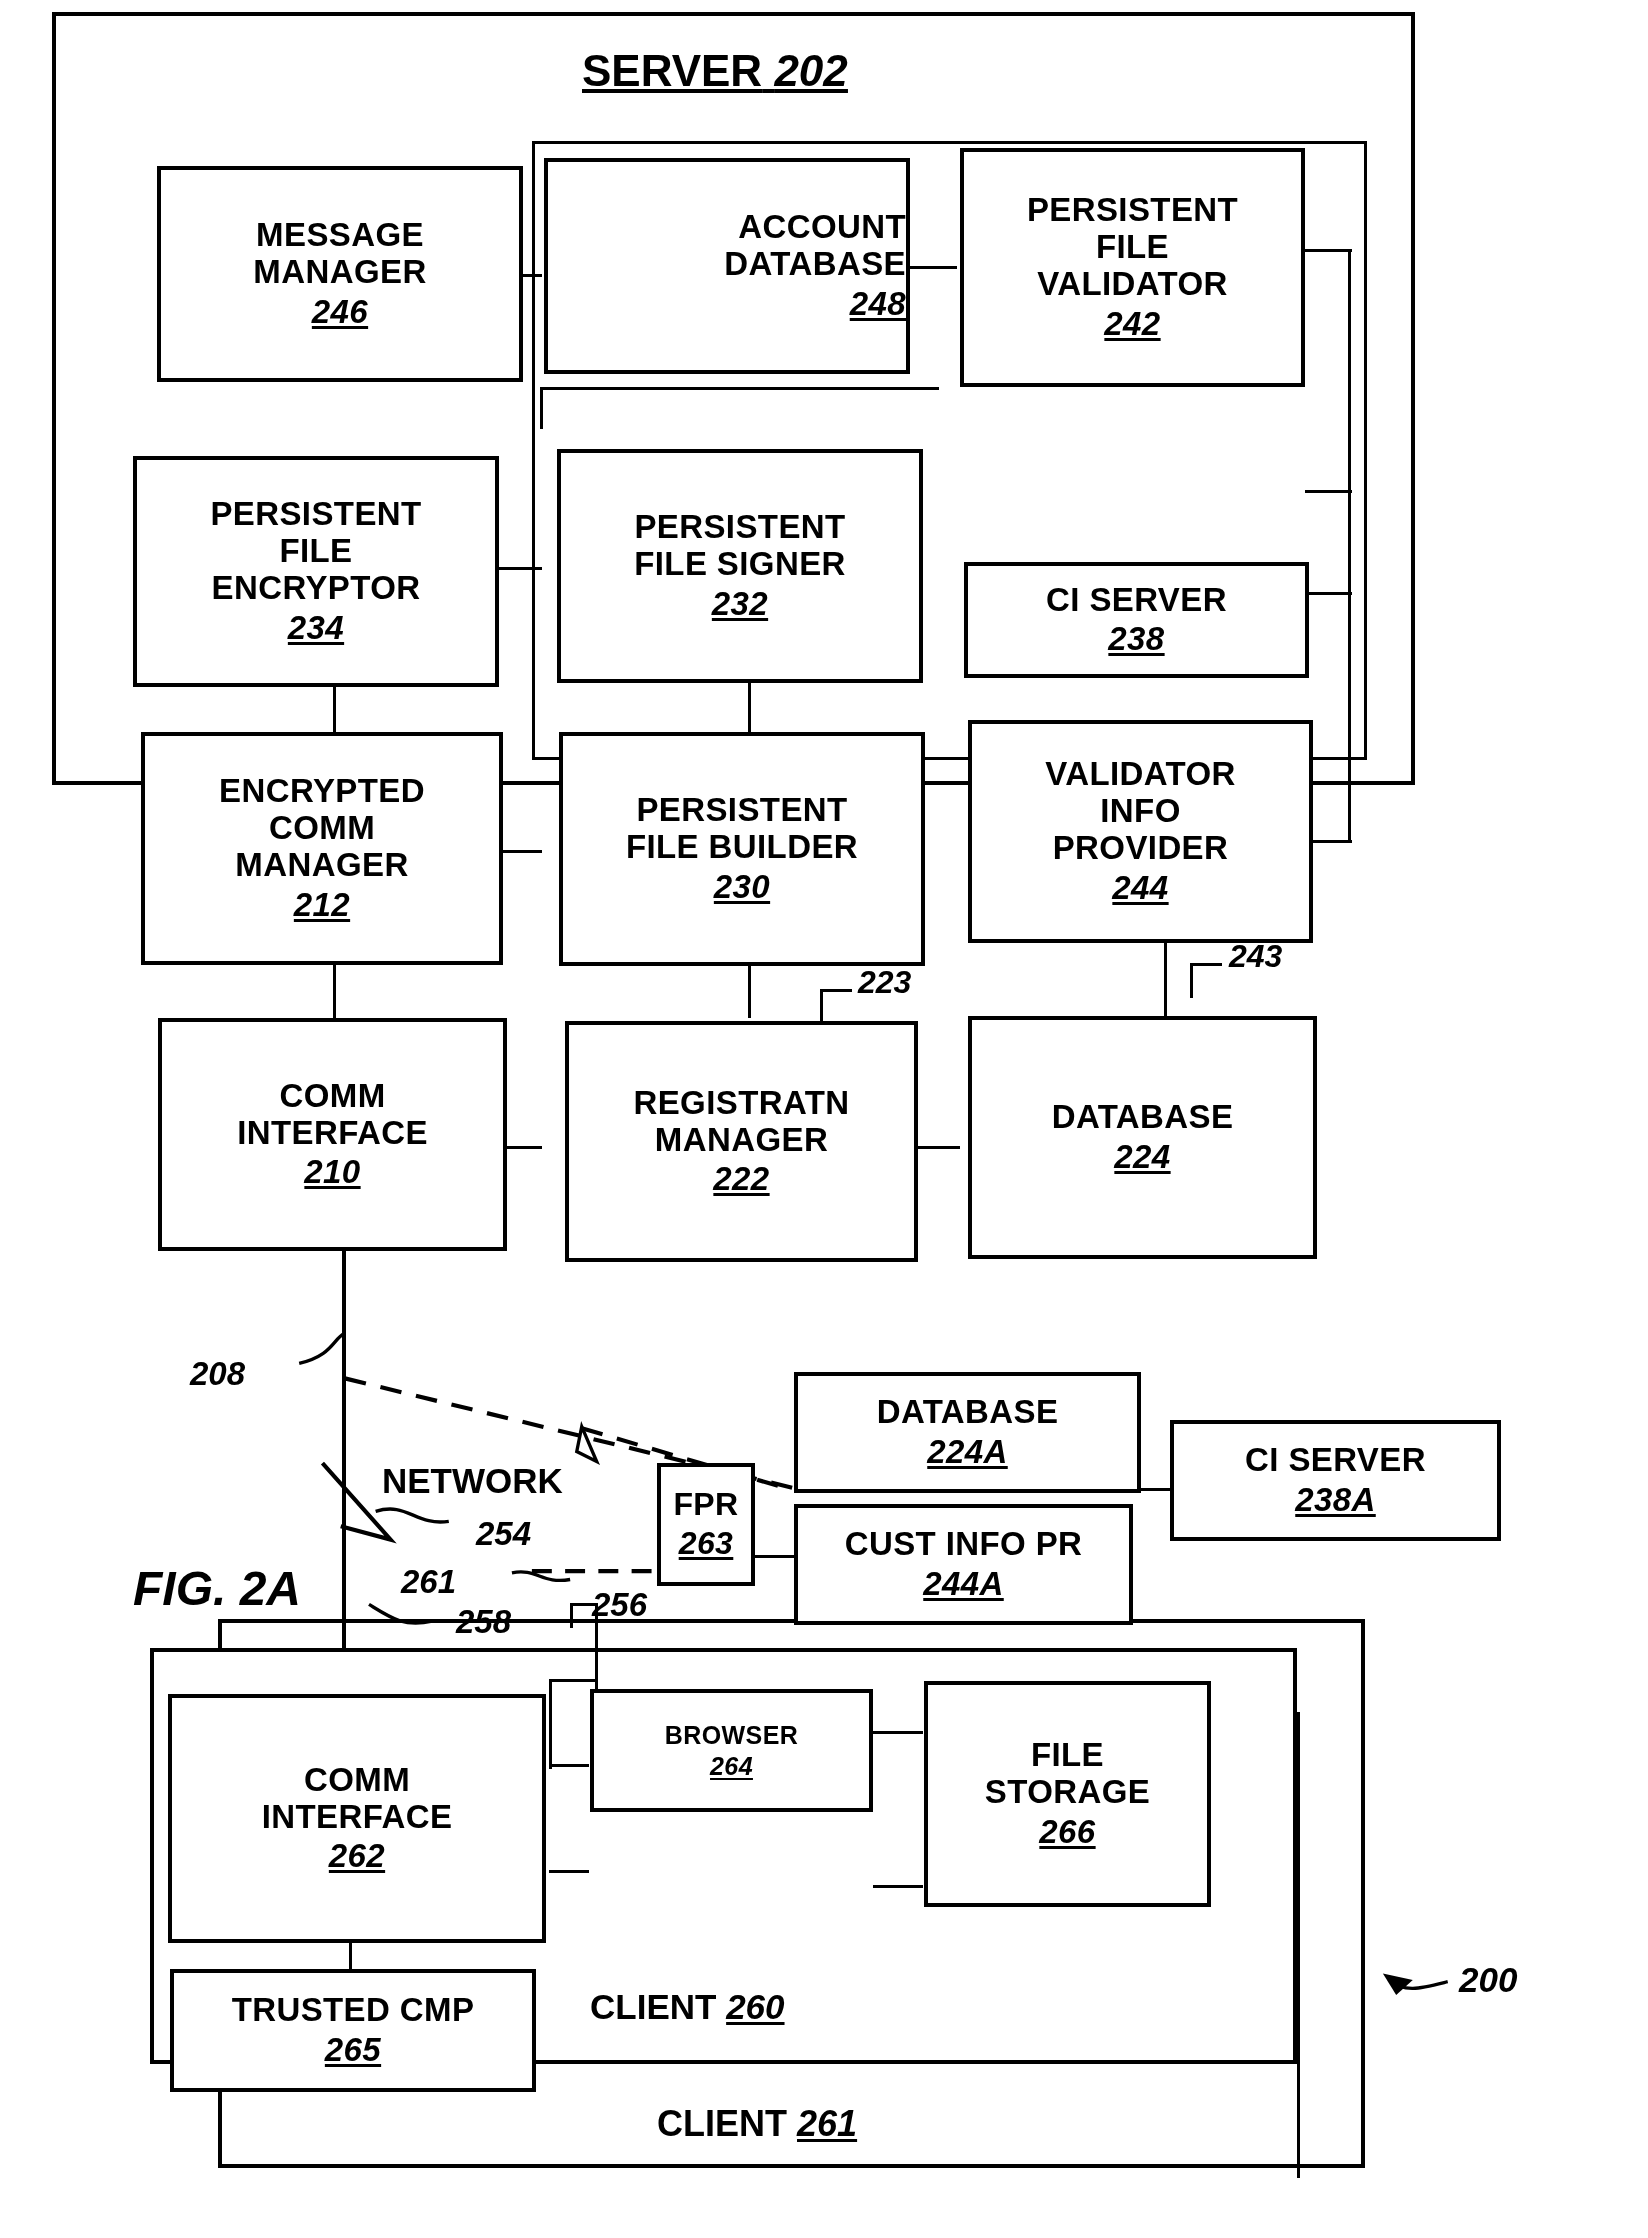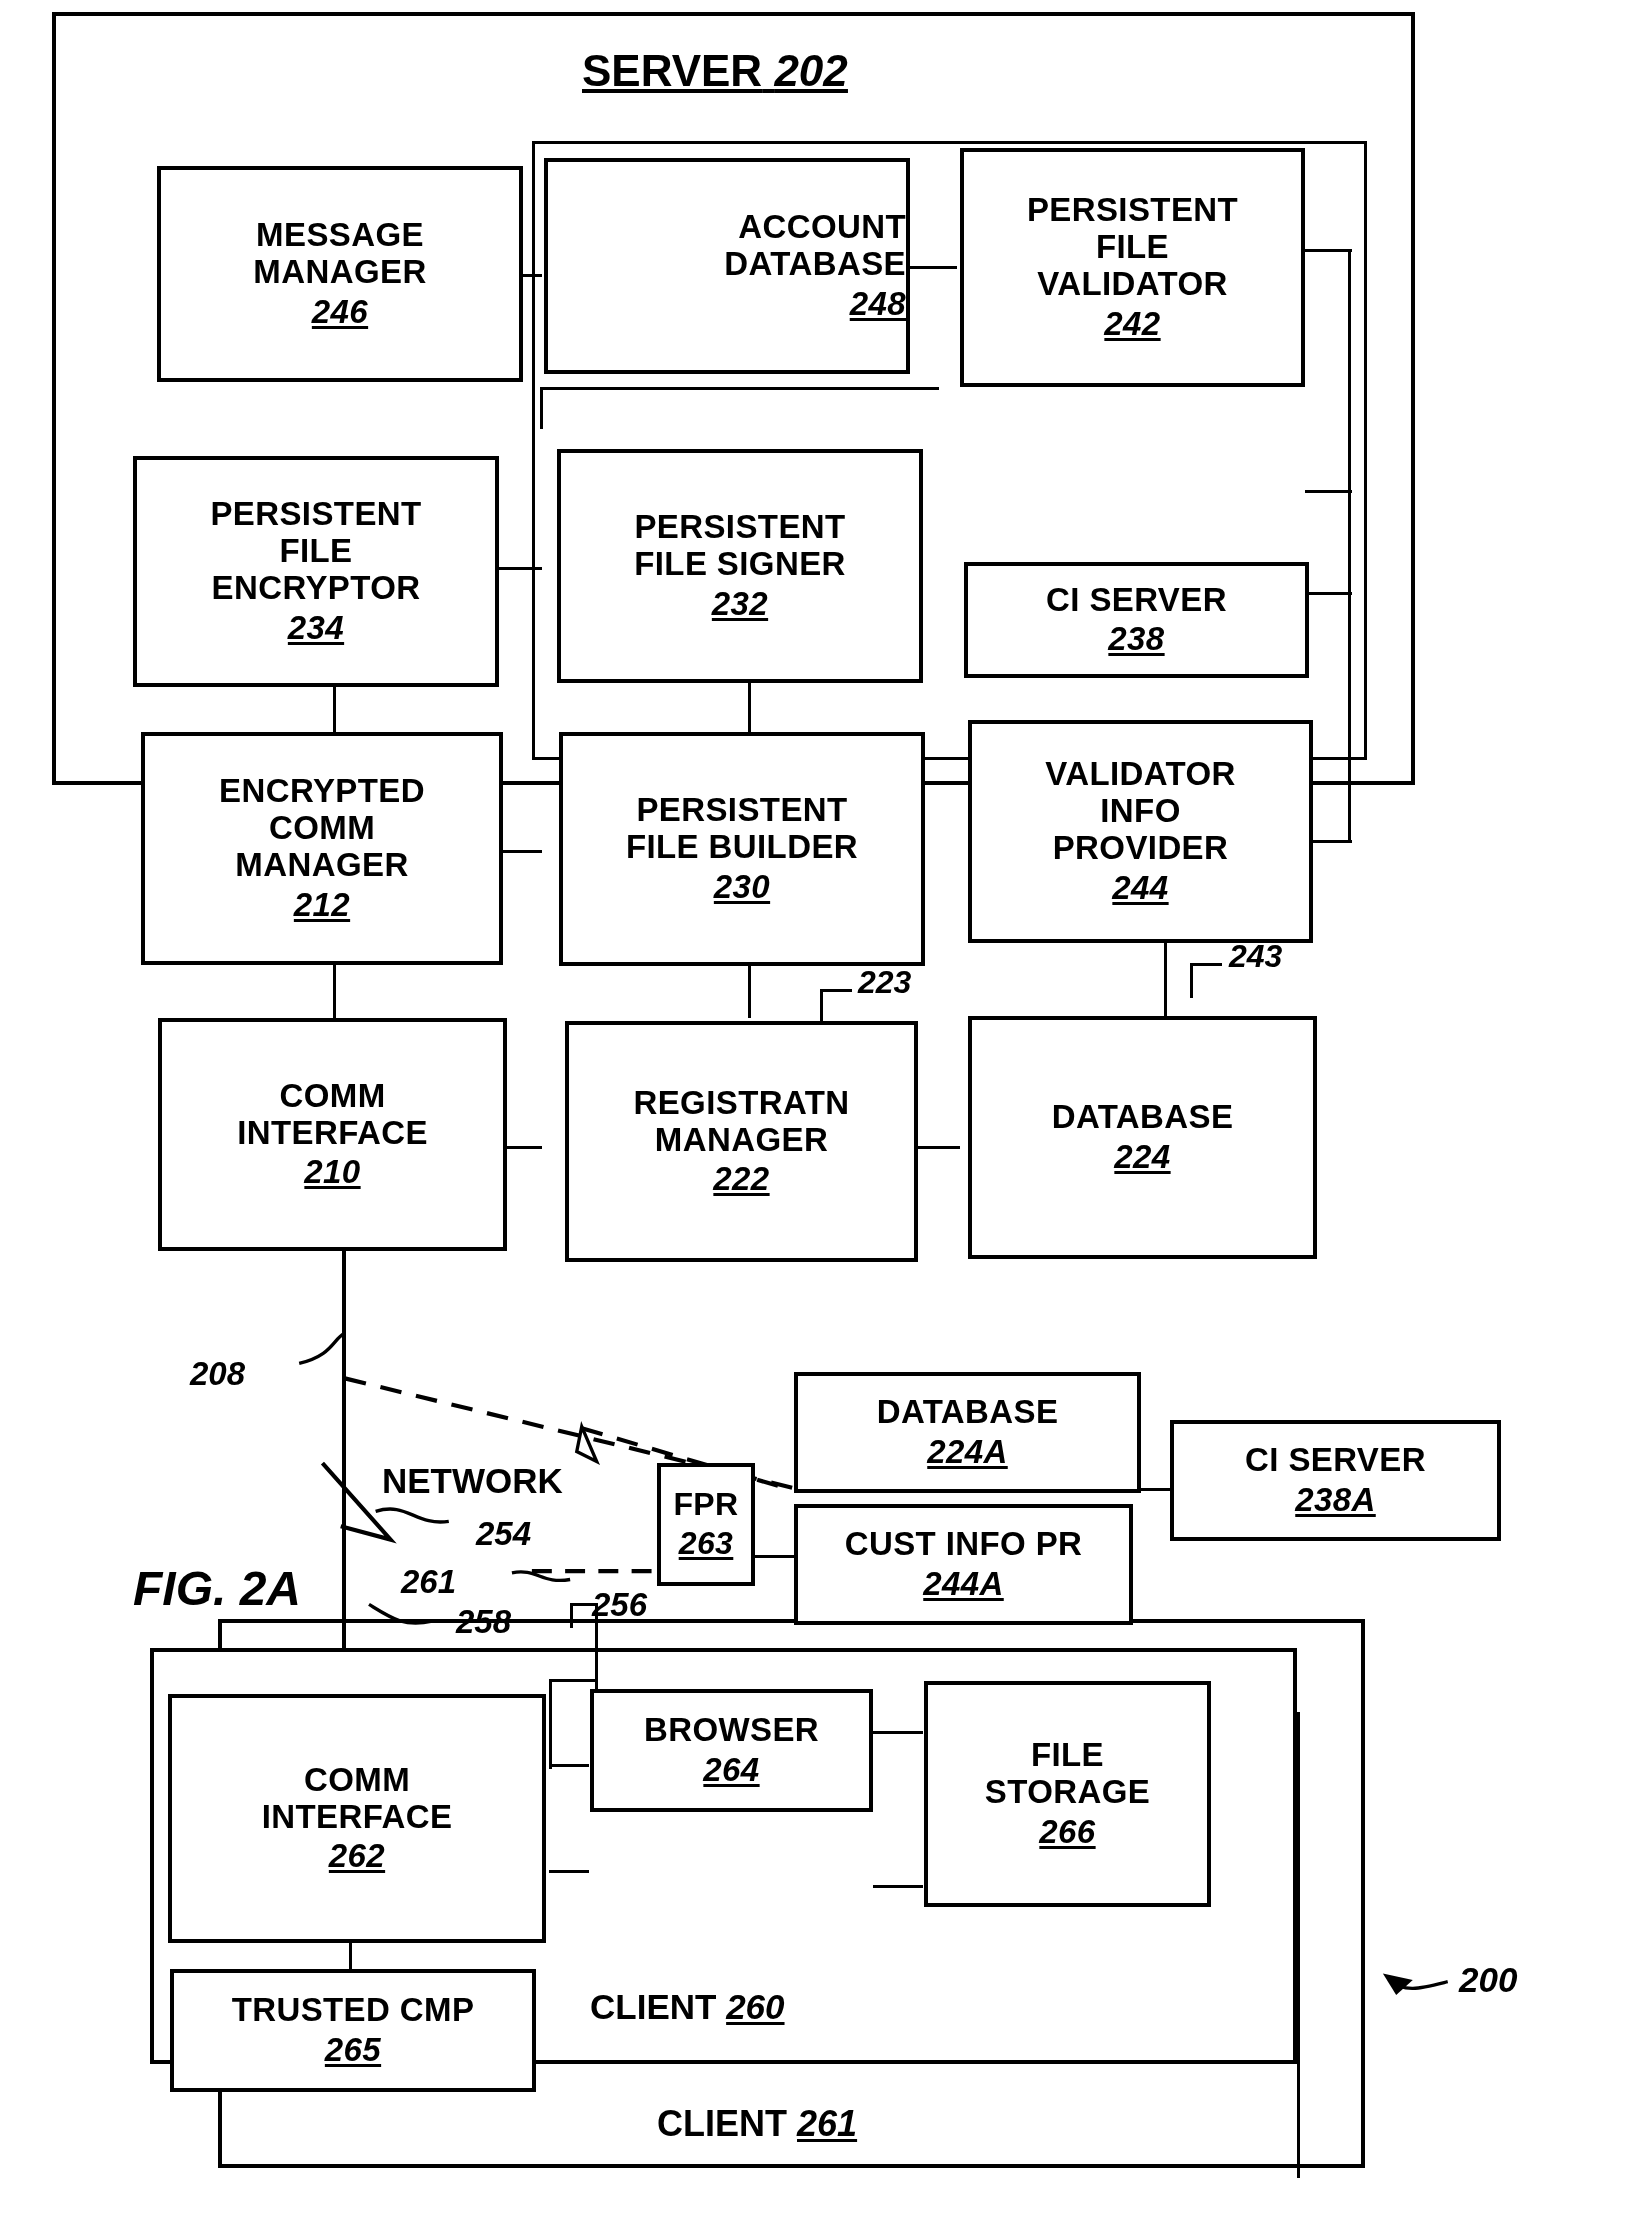--- a/index.html
+++ b/index.html
@@ -304,21 +304,21 @@
   <div class="ln lnh" style="left:549px; top:1679px; width:47px; z-index:6;"></div>
 
   <div class="ln lnv" style="left:1297px; top:1712px; height:466px; z-index:2;"></div>
 
   <div class="box" style="left:168px; top:1694px; width:378px; height:249px; font-size:33px; z-index:7;">
     <span class="lbl">COMM</span>
     <span class="lbl">INTERFACE</span>
     <span class="num">262</span>
   </div>
 
-  <div class="box" style="left:590px; top:1689px; width:283px; height:123px; font-size:33px; z-index:7;">
+  <div class="box" style="left:590px; top:1689px; width:283px; height:123px; font-size:25px; z-index:7;">
     <span class="lbl">BROWSER</span>
     <span class="num">264</span>
   </div>
 
   <div class="box" style="left:924px; top:1681px; width:287px; height:226px; font-size:33px; z-index:7;">
     <span class="lbl">FILE</span>
     <span class="lbl">STORAGE</span>
     <span class="num">266</span>
   </div>
 

